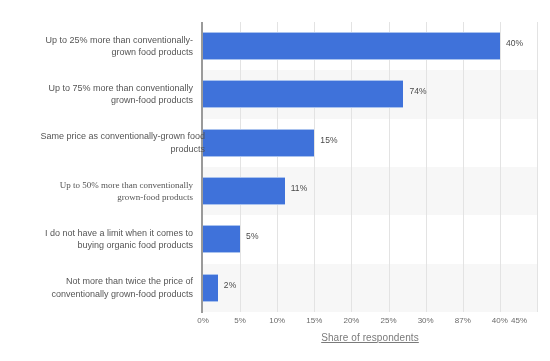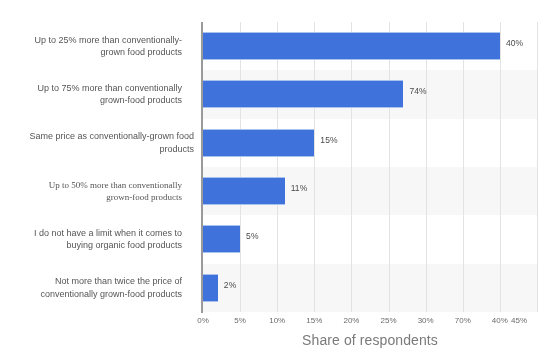--- a/index.html
+++ b/index.html
@@ -98,21 +98,21 @@
     left: 0;
     width: 203px;
     height: 48px;
     display: flex;
     align-items: center;
     justify-content: flex-end;
   }
   .cat-row span {
     display: block;
     text-align: right;
-    padding-right: 21px;
+    padding-right: 10px;
     font-size: 9px;
     line-height: 12.5px;
     color: #555555;
     max-width: 195px;
   }
 
   
   .x-ticks {
     position: absolute;
     left: 203px;
@@ -127,23 +127,24 @@
     color: #6b6b6b;
     transform: translateX(-50%);
     white-space: nowrap;
   }
   .x-title {
     position: absolute;
     left: 203px;
     top: 332px;
     width: 334px;
     text-align: center;
-    font-size: 14px;
+    font-size: 10px;
     color: #7a7a7a;
     letter-spacing: 0.1px;
+    text-decoration: underline;
   }
 </style>
 </head>
 <body>
 
 <div id="chart-root">
 
   <div class="plot-area">
     <div id="bands">
         <div class="band plain" style="top: 0px; height: 48.3333px;"></div>
@@ -217,20 +218,20 @@
     </div>
 
   <div class="x-ticks" id="x-ticks">
       <div class="x-tick" style="left: 0px;">0%</div>
       <div class="x-tick" style="left: 37.1111px;">5%</div>
       <div class="x-tick" style="left: 74.2222px;">10%</div>
       <div class="x-tick" style="left: 111.333px;">15%</div>
       <div class="x-tick" style="left: 148.444px;">20%</div>
       <div class="x-tick" style="left: 185.556px;">25%</div>
       <div class="x-tick" style="left: 222.667px;">30%</div>
-      <div class="x-tick" style="left: 259.778px;">70%</div>
+      <div class="x-tick" style="left: 259.778px;">87%</div>
       <div class="x-tick" style="left: 296.889px;">40%</div>
       <div class="x-tick" style="left: 316px;">45%</div>
     </div>
 
   <div class="x-title">Share of respondents</div>
 
 </div>
 
 </body></html>

